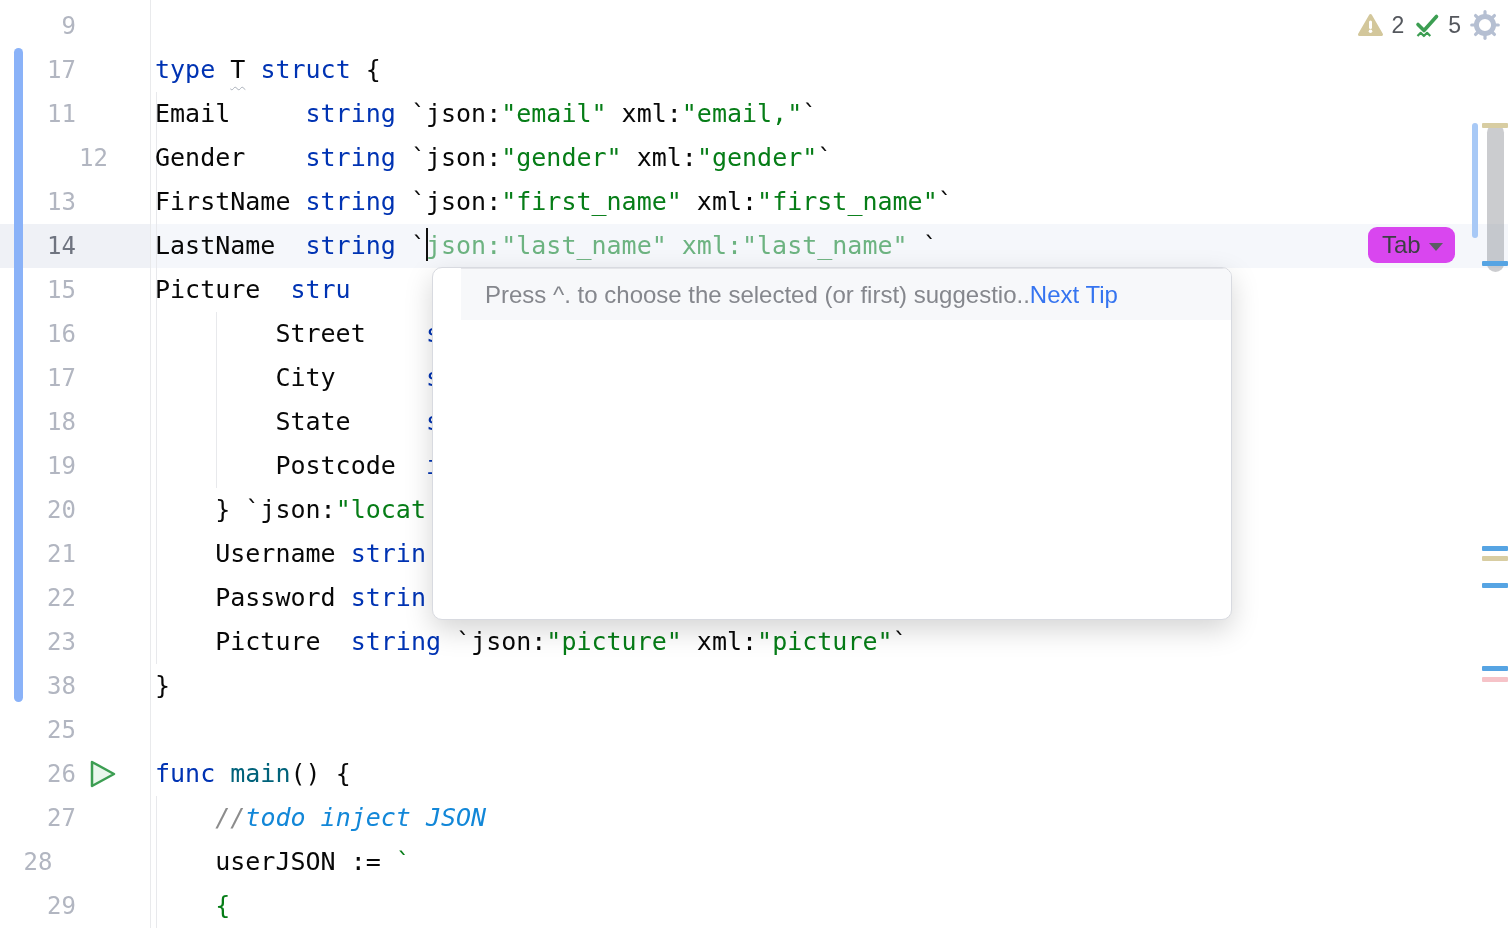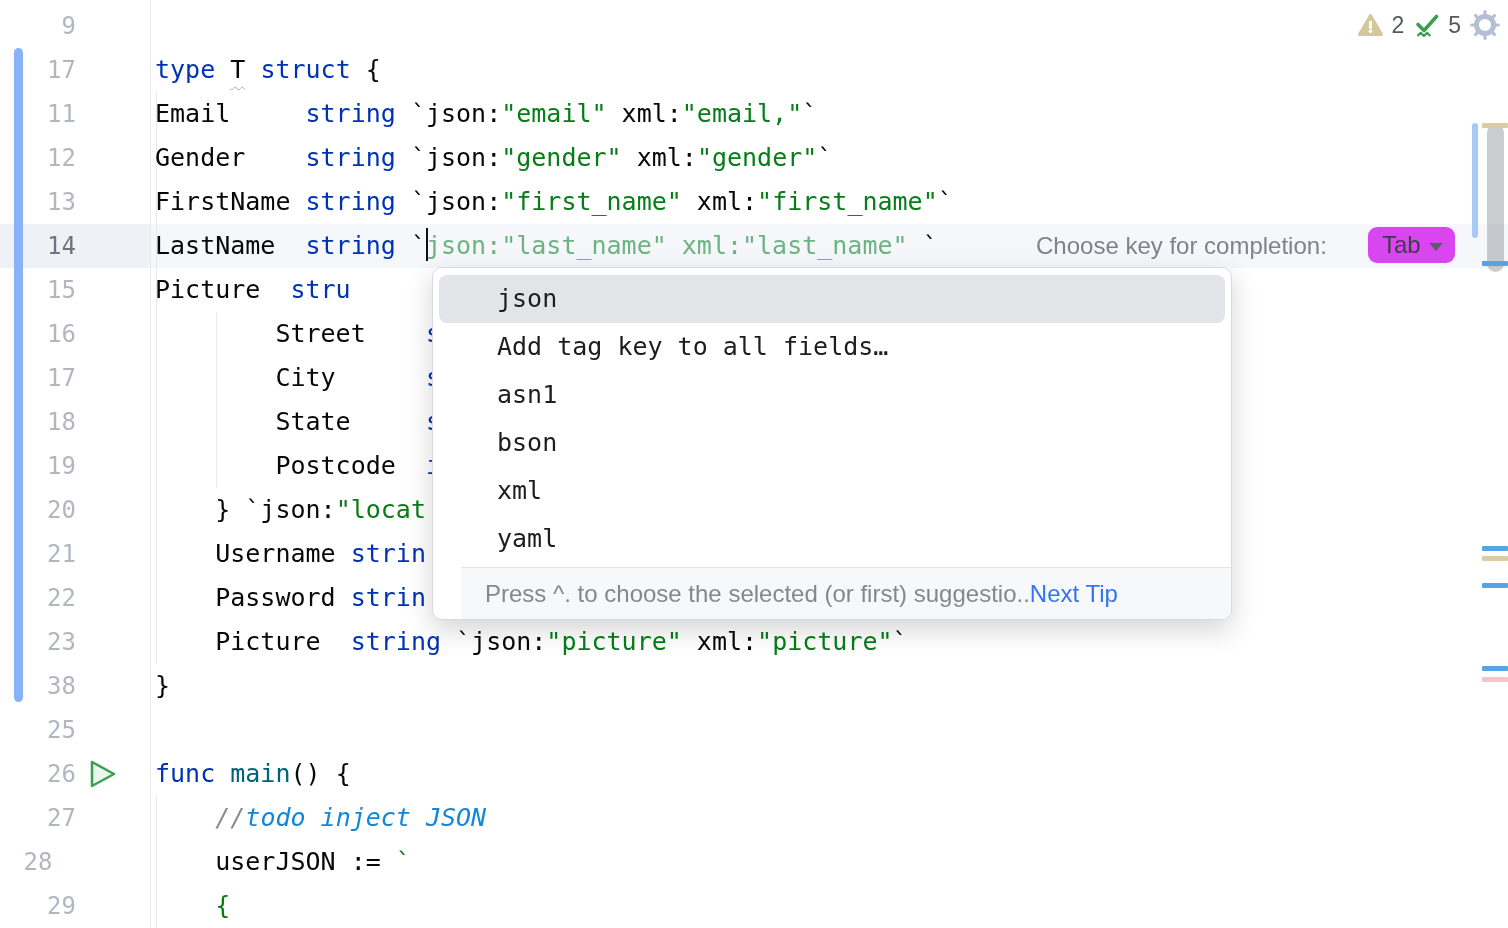--- a/index.html
+++ b/index.html
@@ -85,21 +85,21 @@
   <div class="gutter-border"></div>
   <div class="change-bar"></div>
   <div class="iguide" style="left:156px; top:92px;  height:572px;"></div>
   <div class="iguide" style="left:216px; top:312px; height:176px;"></div>
   <div class="iguide" style="left:156px; top:796px; height:132px;"></div>
 
   <div id="gutter">
       <div class="line-num" style="top: 4px;">9</div>
       <div class="line-num" style="top: 48px;">17</div>
       <div class="line-num" style="top: 92px;">11</div>
-      <div class="line-num" style="top: 136px;">12</div>
+      <div class="line-num" style="top: 136px; margin-left: 32px;">12</div>
       <div class="line-num" style="top: 180px;">13</div>
       <div class="line-num current" style="top: 224px;">14</div>
       <div class="line-num" style="top: 268px;">15</div>
       <div class="line-num" style="top: 312px;">16</div>
       <div class="line-num" style="top: 356px;">17</div>
       <div class="line-num" style="top: 400px;">18</div>
       <div class="line-num" style="top: 444px;">19</div>
       <div class="line-num" style="top: 488px;">20</div>
       <div class="line-num" style="top: 532px;">21</div>
       <div class="line-num" style="top: 576px;">22</div>
@@ -131,35 +131,26 @@
       <div class="code-line" style="top: 532px;"><span class="tk-pl">    Username </span><span class="tk-kw">strin</span></div>
       <div class="code-line" style="top: 576px;"><span class="tk-pl">    Password </span><span class="tk-kw">strin</span></div>
       <div class="code-line" style="top: 620px;"><span class="tk-pl">    Picture  </span><span class="tk-kw">string</span><span class="tk-pl"> `json:</span><span class="tk-str">"picture"</span><span class="tk-pl"> xml:</span><span class="tk-str">"picture"</span><span class="tk-pl">`</span></div>
       <div class="code-line" style="top: 664px;"><span class="tk-pl">}</span></div>
       <div class="code-line" style="top: 752px;"><span class="tk-kw">func </span><span class="tk-fn">main</span><span class="tk-pl">() {</span></div>
       <div class="code-line" style="top: 796px;"><span class="tk-pl">    </span><span class="tk-cmt">//</span><span class="tk-todo">todo inject JSON</span></div>
       <div class="code-line" style="top: 840px;"><span class="tk-pl">    userJSON := </span><span class="tk-str">`</span></div>
       <div class="code-line" style="top: 884px;"><span class="tk-pl">    </span><span class="tk-str">{</span></div>
     </div>
 
-  <div class="hint-label">Choose key for completion:</div>
   <div class="hint-chip">
     <span>Tab</span>
     <span class="chev"></span>
   </div>
 
   <div class="popup">
-    <div class="popup-list" id="popup-list">
-        <div class="popup-item selected">json</div>
-        <div class="popup-item">Add tag key to all fields…</div>
-        <div class="popup-item">asn1</div>
-        <div class="popup-item">bson</div>
-        <div class="popup-item">xml</div>
-        <div class="popup-item">yaml</div>
-      </div>
     <div class="popup-footer">
       <span>Press ^. to choose the selected (or first) suggestio..</span><span class="link">Next Tip</span>
     </div>
   </div>
 
   <div class="status-group">
     <div class="icon-btn">
       <svg width="27" height="25" viewBox="0 0 27 25">
         <path d="M13.5 2.5 L24.5 21.5 H2.5 Z" fill="#D3C79B" stroke="#D3C79B" stroke-width="3" stroke-linejoin="round"></path>
         <line x1="13.5" y1="9" x2="13.5" y2="14.5" stroke="#fff" stroke-width="3" stroke-linecap="round"></line>

